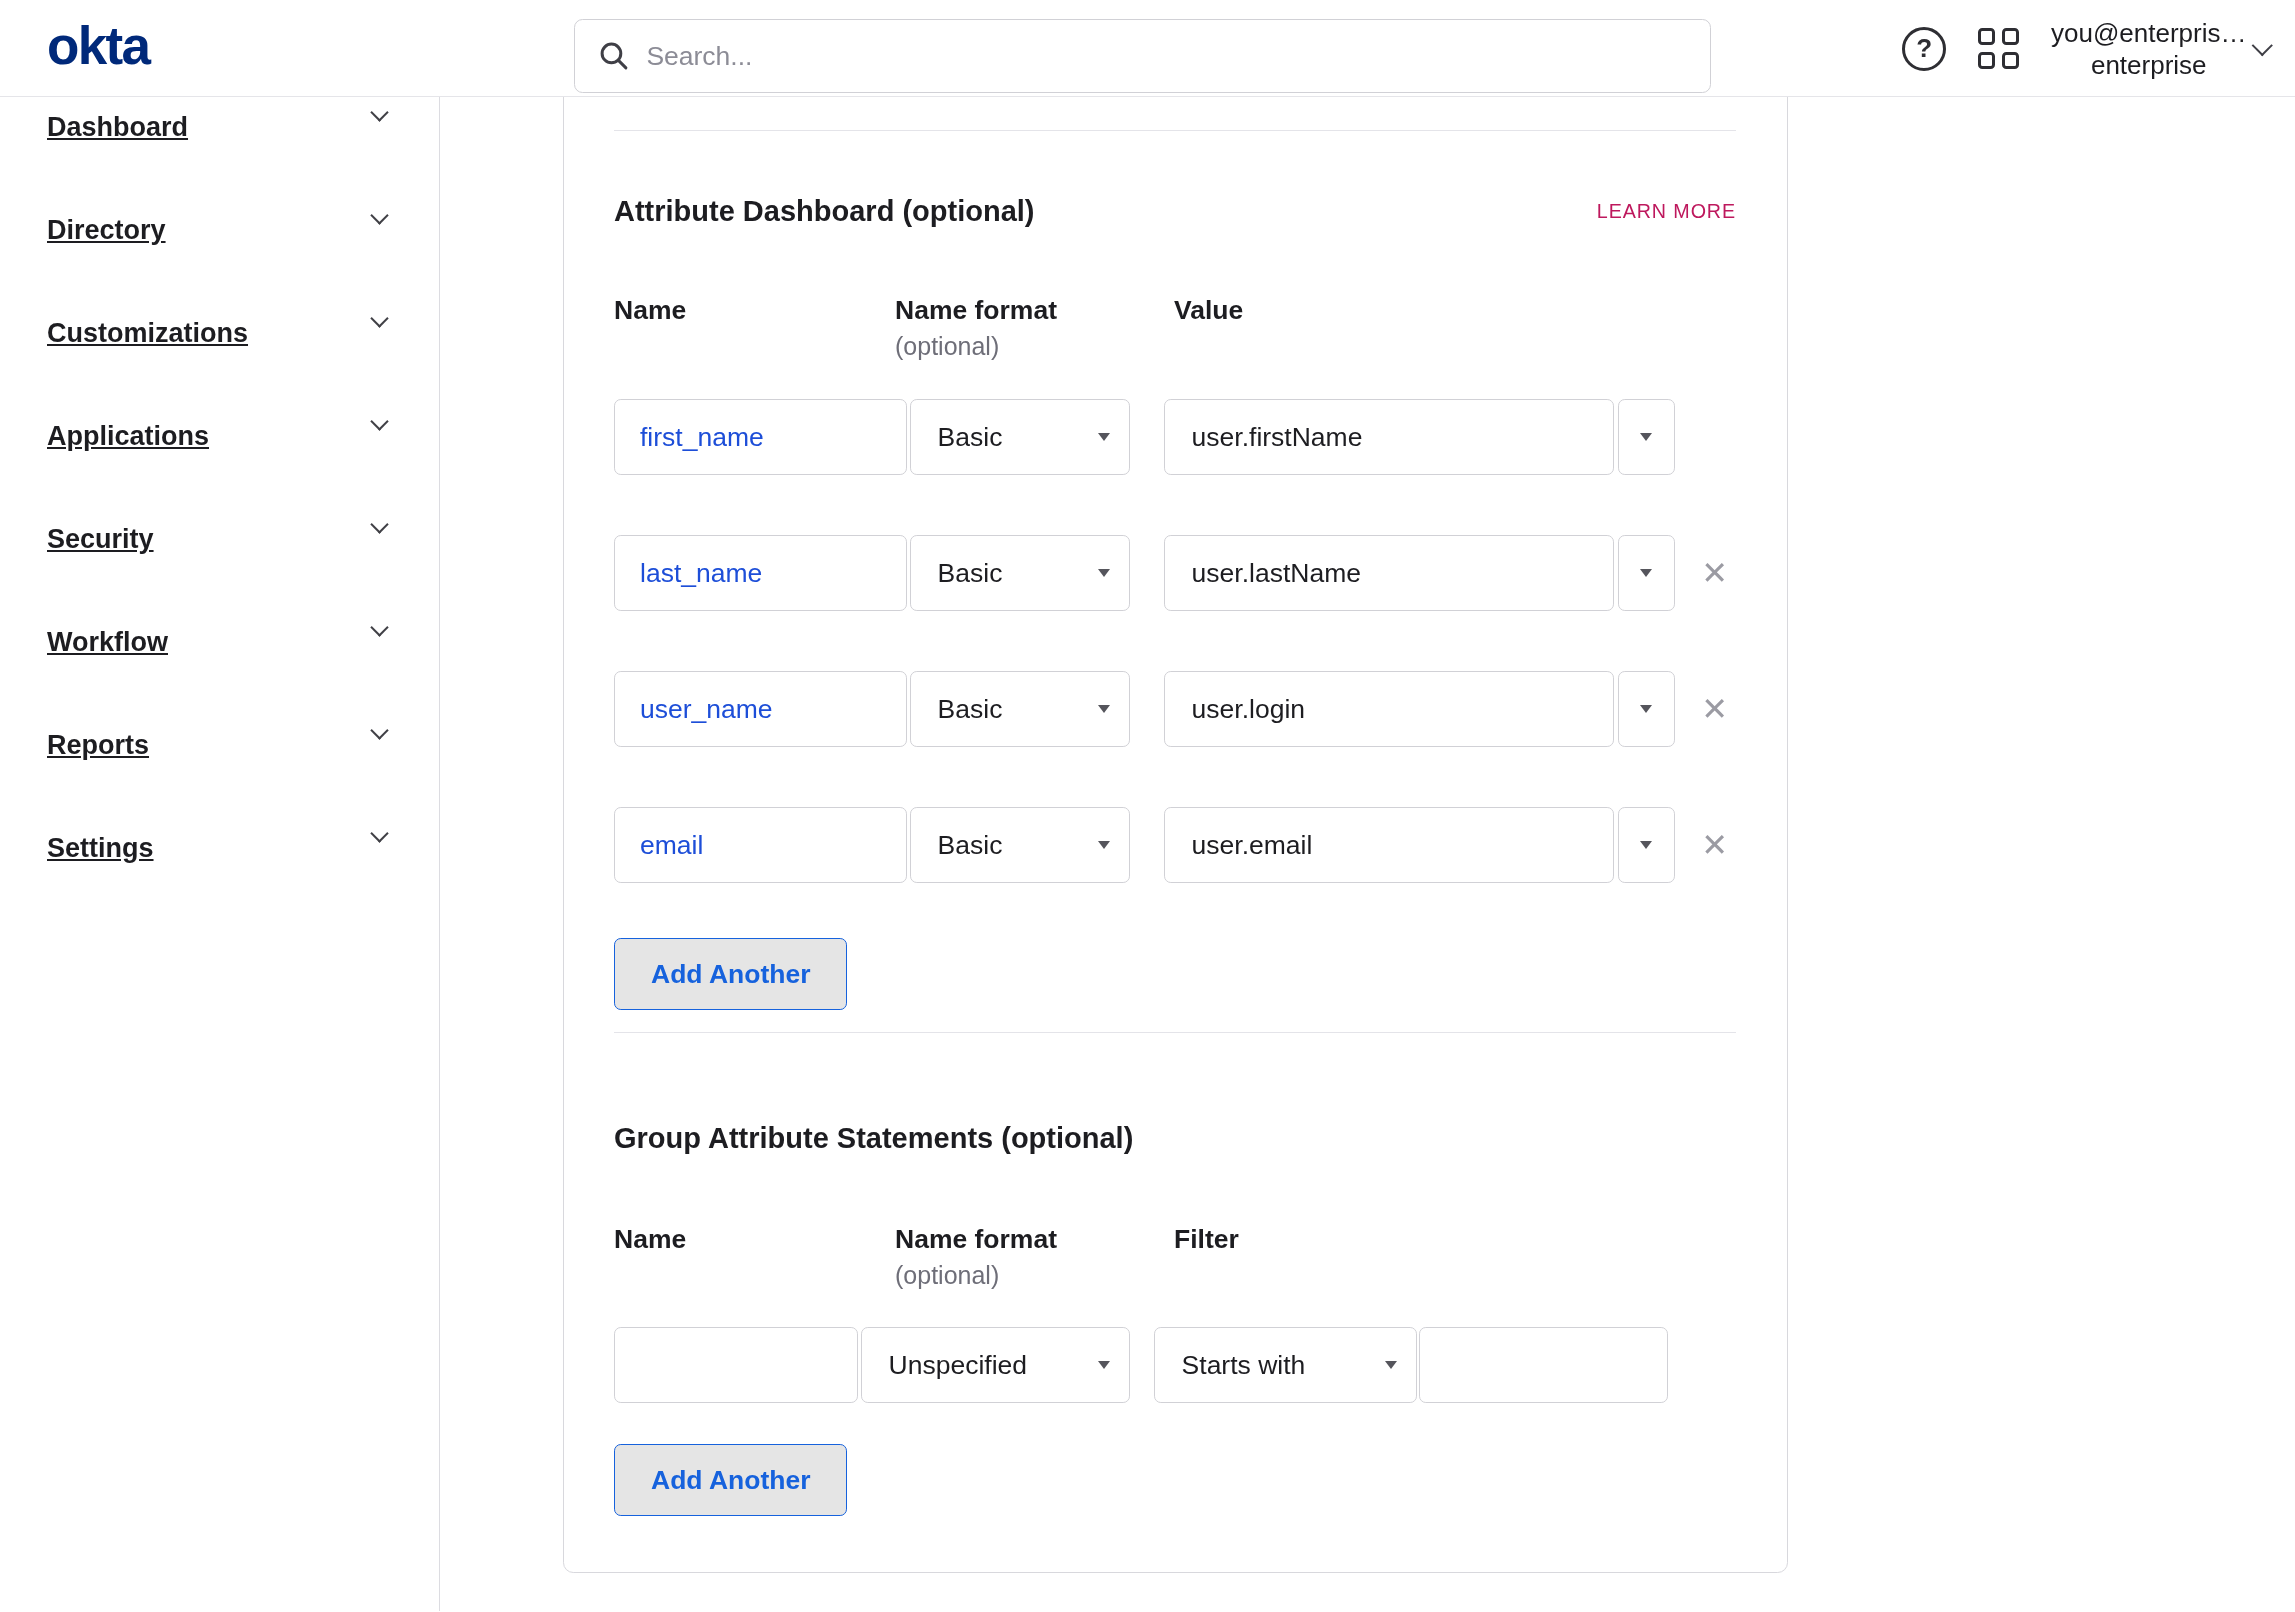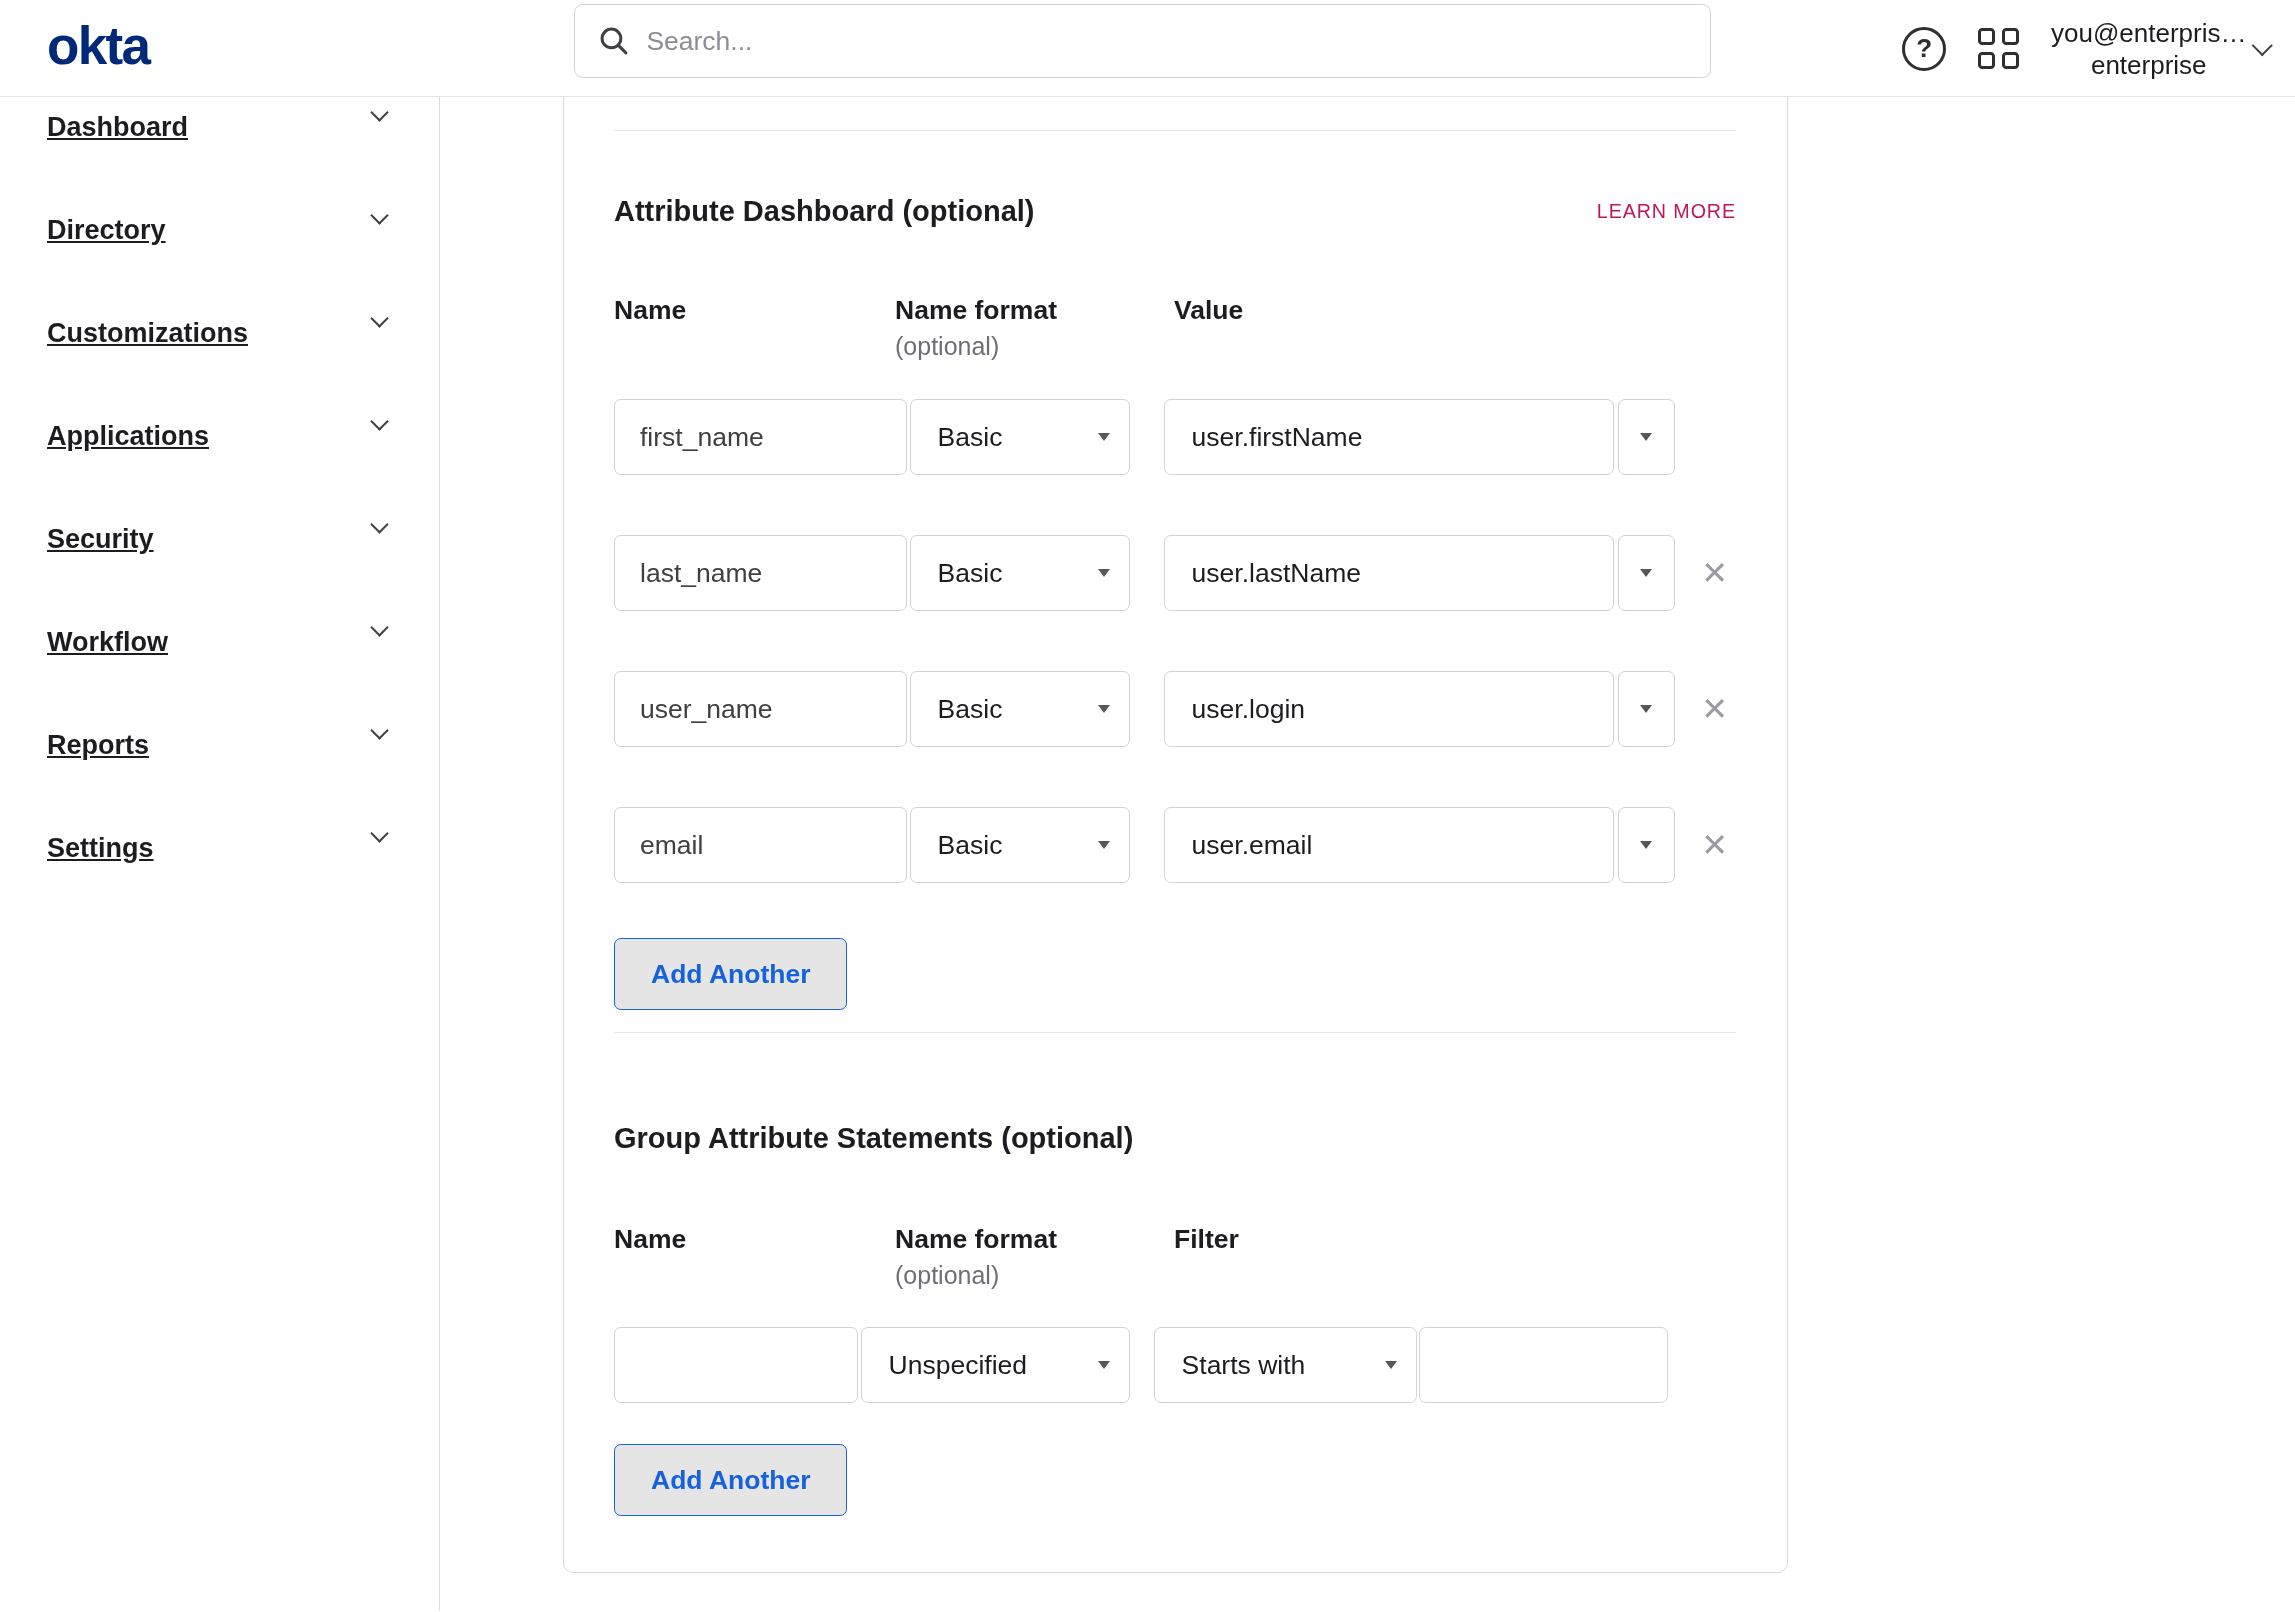--- a/index.html
+++ b/index.html
@@ -23,21 +23,21 @@
     left: 47px; top: 50%;
     transform: translateY(-54%);
     font-size: 53px;
     font-weight: 700;
     letter-spacing: -1.7px;
     color: #00297a;
     cursor: pointer;
   }
   .search-box {
     position: absolute;
-    left: 574px; top: 4px;
+    left: 574px; top: 19px;
     width: 1137px; height: 74px;
     border: 1.7px solid #d1d1d6;
     border-radius: 8.5px;
     display: flex;
     align-items: center;
     padding-left: 22px;
     background: #fff;
   }
   .search-box svg { flex: 0 0 auto; }
   .search-input {
@@ -196,21 +196,21 @@
     height: 76px;
   }
   .attr-row.first { margin-top: 37px; }
 
   .txt {
     height: 76px;
     border: 1.7px solid #d1d1d6;
     border-radius: 6.8px;
     font-size: 26.5px;
     font-family: "Liberation Sans", sans-serif;
-    color: #404040;
+    color: #1d4ed8;
     padding: 0 17px 0 25px;
     outline: none;
     background: #fff;
   }
   .name-input { width: 293px; }
 
   .select {
     height: 76px;
     border: 1.7px solid #d1d1d6;
     border-radius: 6.8px;

